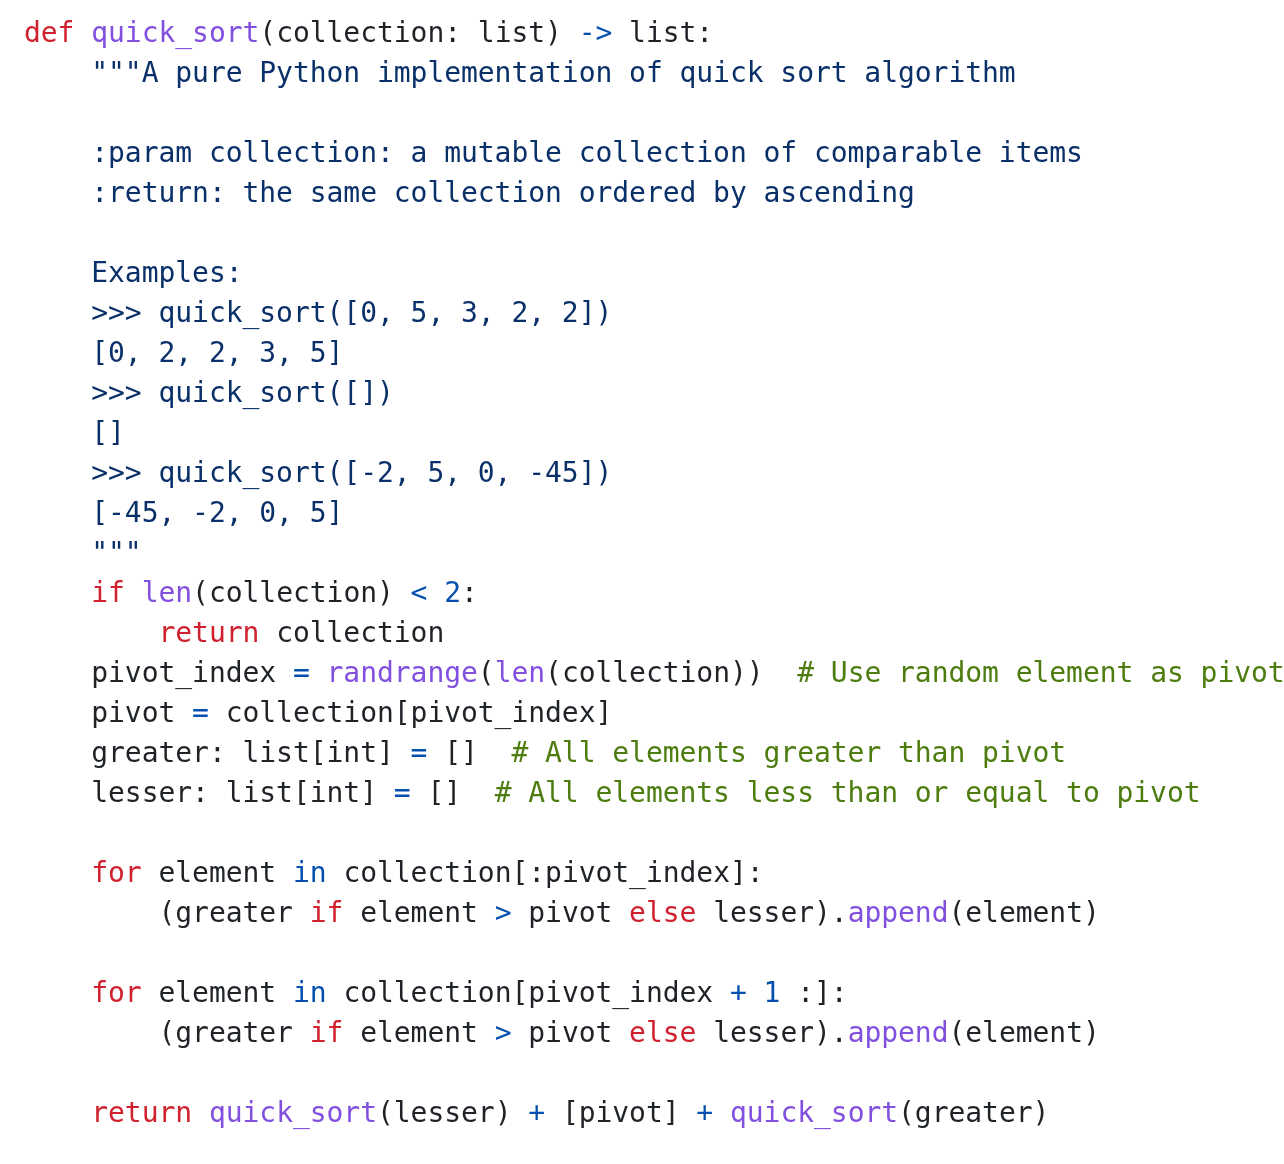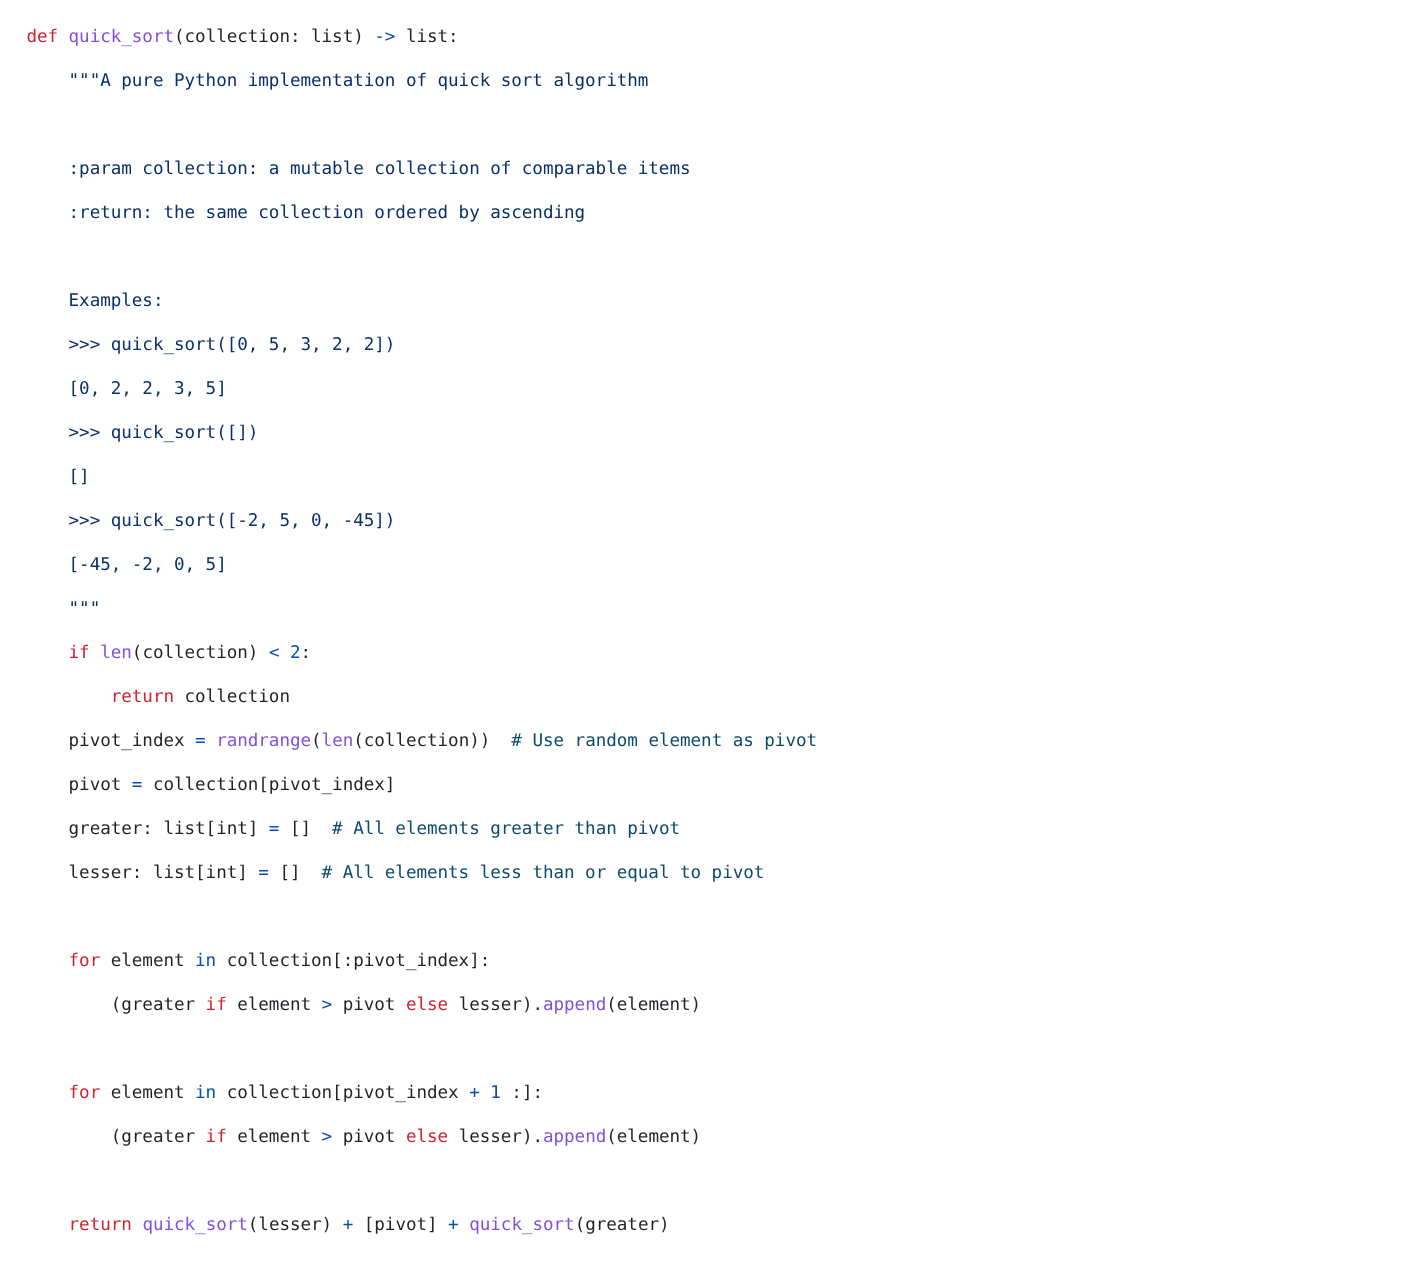--- a/index.html
+++ b/index.html
@@ -1,27 +1,27 @@
 <!DOCTYPE html>
 <html><head>
 <meta charset="utf-8">
 <style>
   html, body { margin:0; padding:0; background:#ffffff; }
   body { width:1284px; height:1164px; overflow:hidden; position:relative; }
   .code {
     position:absolute; left:24px; top:13px;
     font-family:"DejaVu Sans Mono", "Liberation Mono", monospace;
-    font-size:16px; line-height:40px; color:#1f2328;
+    font-size:28px; line-height:40px; color:#1f2328;
     white-space:pre; letter-spacing:-0.05px;
   }
   .line { height:40px; display:block; }
   .kw { color:#cf222e; }
   .fn { color:#8250df; }
   .op { color:#0550ae; }
   .num { color:#0550ae; }
   .str { color:#0a3069; }
-  .cm { color:#0c4a6e; }
+  .cm { color:#4d7c0f; }
   .tx { color:#1f2328; }
 </style>
 </head>
 <body>
 
 <div class="code" id="code-block"><div class="line"><span class="kw">def</span><span class="tx"> </span><span class="fn">quick_sort</span><span class="tx">(collection: list) </span><span class="op">-&gt;</span><span class="tx"> list:</span></div><div class="line"><span class="str">    """A pure Python implementation of quick sort algorithm</span></div><div class="line"><span class="str"></span></div><div class="line"><span class="str">    :param collection: a mutable collection of comparable items</span></div><div class="line"><span class="str">    :return: the same collection ordered by ascending</span></div><div class="line"><span class="str"></span></div><div class="line"><span class="str">    Examples:</span></div><div class="line"><span class="str">    &gt;&gt;&gt; quick_sort([0, 5, 3, 2, 2])</span></div><div class="line"><span class="str">    [0, 2, 2, 3, 5]</span></div><div class="line"><span class="str">    &gt;&gt;&gt; quick_sort([])</span></div><div class="line"><span class="str">    []</span></div><div class="line"><span class="str">    &gt;&gt;&gt; quick_sort([-2, 5, 0, -45])</span></div><div class="line"><span class="str">    [-45, -2, 0, 5]</span></div><div class="line"><span class="str">    """</span></div><div class="line"><span class="tx">    </span><span class="kw">if</span><span class="tx"> </span><span class="fn">len</span><span class="tx">(collection) </span><span class="op">&lt;</span><span class="tx"> </span><span class="num">2</span><span class="tx">:</span></div><div class="line"><span class="tx">        </span><span class="kw">return</span><span class="tx"> collection</span></div><div class="line"><span class="tx">    pivot_index </span><span class="op">=</span><span class="tx"> </span><span class="fn">randrange</span><span class="tx">(</span><span class="fn">len</span><span class="tx">(collection))  </span><span class="cm"># Use random element as pivot</span></div><div class="line"><span class="tx">    pivot </span><span class="op">=</span><span class="tx"> collection[pivot_index]</span></div><div class="line"><span class="tx">    greater: list[int] </span><span class="op">=</span><span class="tx"> []  </span><span class="cm"># All elements greater than pivot</span></div><div class="line"><span class="tx">    lesser: list[int] </span><span class="op">=</span><span class="tx"> []  </span><span class="cm"># All elements less than or equal to pivot</span></div><div class="line"><span class="tx"></span></div><div class="line"><span class="tx">    </span><span class="kw">for</span><span class="tx"> element </span><span class="op">in</span><span class="tx"> collection[:pivot_index]:</span></div><div class="line"><span class="tx">        (greater </span><span class="kw">if</span><span class="tx"> element </span><span class="op">&gt;</span><span class="tx"> pivot </span><span class="kw">else</span><span class="tx"> lesser).</span><span class="fn">append</span><span class="tx">(element)</span></div><div class="line"><span class="tx"></span></div><div class="line"><span class="tx">    </span><span class="kw">for</span><span class="tx"> element </span><span class="op">in</span><span class="tx"> collection[pivot_index </span><span class="op">+</span><span class="tx"> </span><span class="num">1</span><span class="tx"> :]:</span></div><div class="line"><span class="tx">        (greater </span><span class="kw">if</span><span class="tx"> element </span><span class="op">&gt;</span><span class="tx"> pivot </span><span class="kw">else</span><span class="tx"> lesser).</span><span class="fn">append</span><span class="tx">(element)</span></div><div class="line"><span class="tx"></span></div><div class="line"><span class="tx">    </span><span class="kw">return</span><span class="tx"> </span><span class="fn">quick_sort</span><span class="tx">(lesser) </span><span class="op">+</span><span class="tx"> [pivot] </span><span class="op">+</span><span class="tx"> </span><span class="fn">quick_sort</span><span class="tx">(greater)</span></div></div>
 
 </body></html>

